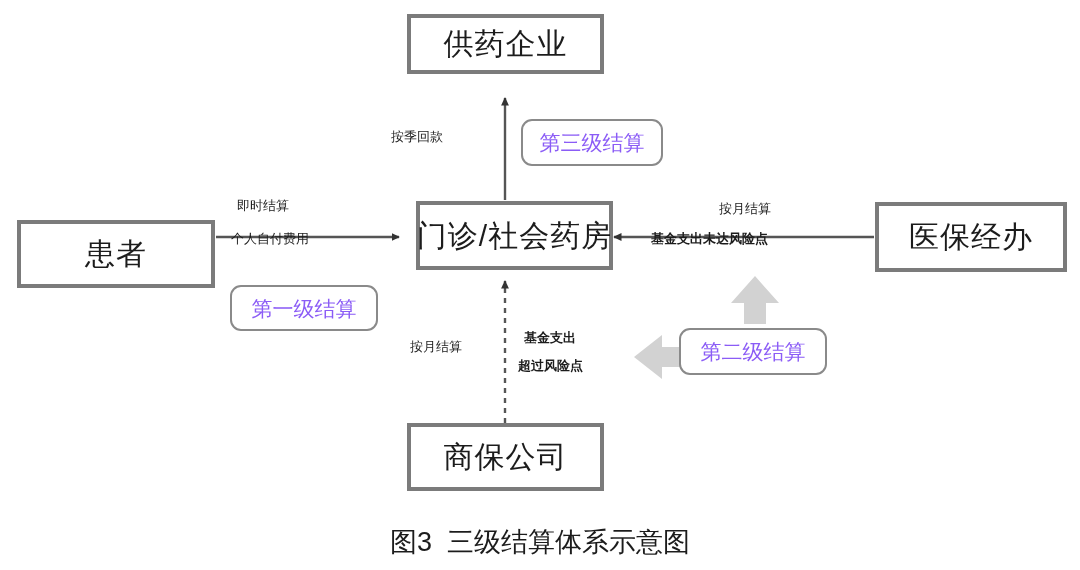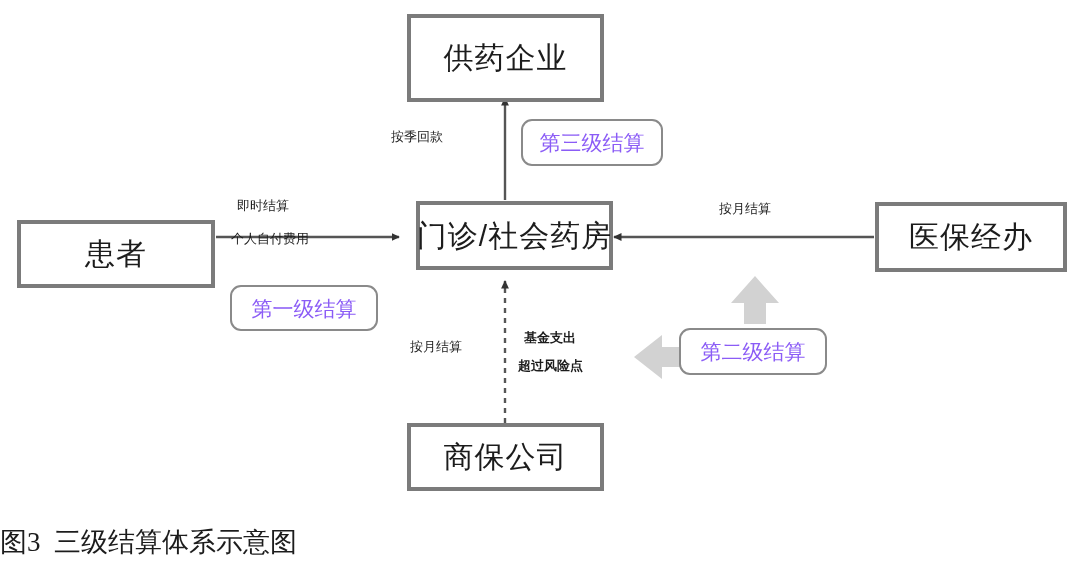--- a/index.html
+++ b/index.html
@@ -36,21 +36,21 @@
     align-items: center;
     justify-content: center;
   }
   .node-box .node-label {
     font-size: 30px;
     letter-spacing: 1px;
     color: #1c1c1c;
     white-space: nowrap;
     line-height: 1;
   }
-  #node-supplier { left: 407px; top: 14px;  width: 197px; height: 88px; }
+  #node-supplier { left: 407px; top: 14px;  width: 197px; height: 60px; }
   #node-clinic   { left: 416px; top: 201px; width: 197px; height: 69px; }
   #node-patient  { left: 17px;  top: 220px; width: 198px; height: 68px; }
   #node-insurer  { left: 875px; top: 202px; width: 192px; height: 70px; }
   #node-commins  { left: 407px; top: 423px; width: 197px; height: 68px; }
 
   
   .tag-box {
     position: absolute;
     box-sizing: border-box;
     border: 2px solid #8a8a8a;
@@ -89,21 +89,22 @@
   #lbl-monthly-bot   { left: 410px; top: 340px; }
   #lbl-overrisk-1    { left: 524px; top: 331px; text-align: right; }
   #lbl-overrisk-2    { left: 518px; top: 359px; }
 
   
   #figure-caption {
     position: absolute;
     left: 0;
     top: 524px;
     width: 1080px;
-    font-family: Liberation Serif, serif;
+    text-align: center;
+    font-family: Liberation Sans, sans-serif;
     font-size: 27px;
     color: #1c1c1c;
     white-space: pre;
   }
 </style>
 </head>
 <body>
 
 <div id="diagram-root">
 
@@ -160,20 +161,21 @@
   </div>
 
   <div class="edge-label" id="lbl-quarterly">按季回款</div>
 
   <div class="edge-label" id="lbl-instant">即时结算</div>
 
   <div class="edge-label" id="lbl-selfpay">个人自付费用</div>
 
   <div class="edge-label" id="lbl-monthly-right">按月结算</div>
 
+  <div class="edge-label bold" id="lbl-underrisk">基金支出未达风险点</div>
 
   <div class="edge-label" id="lbl-monthly-bot">按月结算</div>
 
   <div class="edge-label bold" id="lbl-overrisk-1">基金支出</div>
 
   <div class="edge-label bold" id="lbl-overrisk-2">超过风险点</div>
 
   <div id="figure-caption">图3  三级结算体系示意图</div>
 
 </div>

